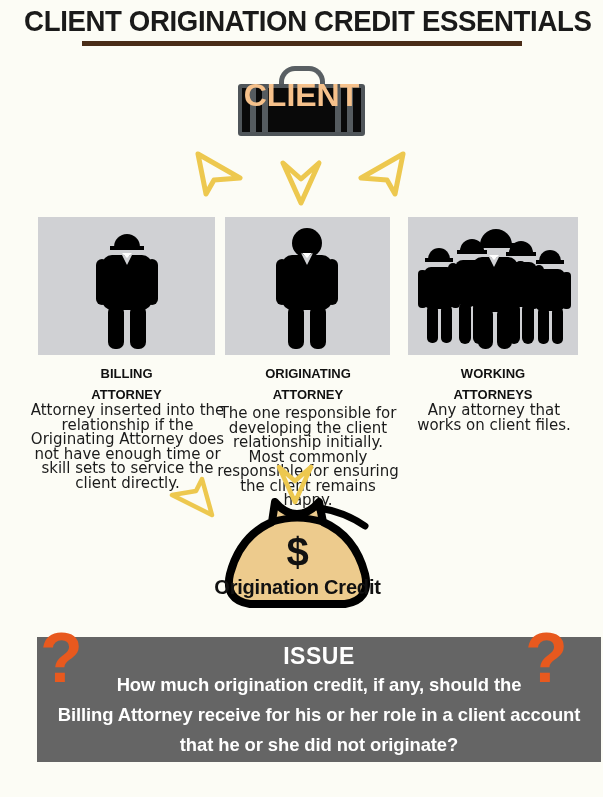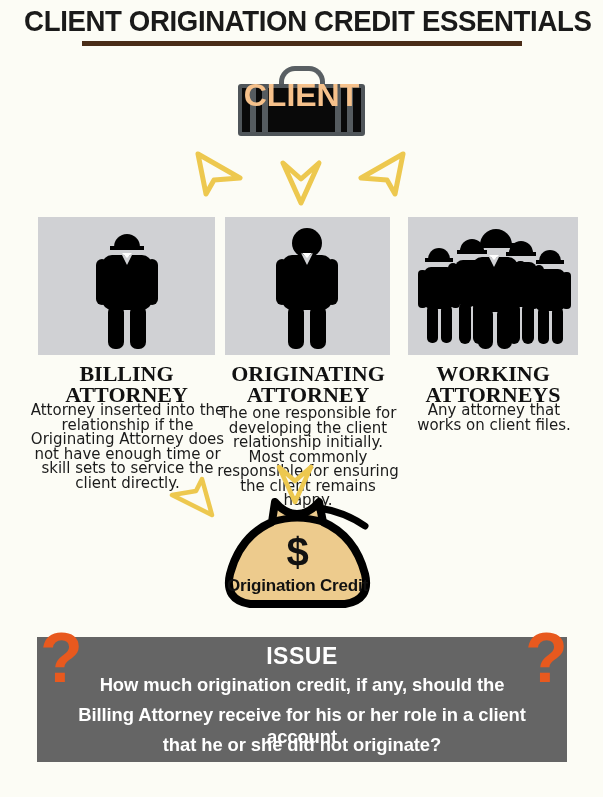--- a/index.html
+++ b/index.html
@@ -57,22 +57,22 @@
     position:absolute;top:217px;height:138px;
     background:#d0d1d4;
   }
   #panel-billing{left:38px;width:177px;}
   #panel-originating{left:225px;width:165px;}
   #panel-working{left:408px;width:170px;}
 
   
   .col-head{
     position:absolute;text-align:center;
-    font-family:Liberation Serif, serif;
-    font-weight:bold;font-size:22px;line-height:21px;color:#111;
+    font-family:Liberation Sans, sans-serif;
+    font-weight:bold;font-size:13px;line-height:21px;color:#111;
     letter-spacing:0px;
   }
   .col-body{
     position:absolute;text-align:center;
     font-size:15px;line-height:14.5px;color:#1b1b1b;
     font-family:"DejaVu Sans","Liberation Sans",sans-serif;
   }
   #head-billing{left:28px;top:363px;width:197px;}
   #head-originating{left:220px;top:363px;width:176px;}
   #head-working{left:400px;top:363px;width:186px;}
@@ -83,27 +83,28 @@
   
   #money-bag{position:absolute;left:205px;top:492px;width:185px;height:118px;}
   #bag-amount{
     position:absolute;left:0;top:40px;width:100%;text-align:center;
     font-weight:bold;font-size:40px;color:#111;line-height:40px;
     font-family:"Liberation Sans","DejaVu Sans",sans-serif;
   }
   #bag-label{
     position:absolute;left:0;top:84px;width:100%;text-align:center;
     font-family:"Liberation Sans Narrow","Liberation Sans",sans-serif;
-    font-weight:bold;font-size:17px;color:#111;letter-spacing:-0.2px;
+    font-weight:bold;font-size:20px;color:#111;letter-spacing:-0.2px;
   }
 
   
   #issue-box{
     position:absolute;left:37px;top:637px;width:530px;height:125px;
     background:#656565;
+    padding-left:34px;
   }
   #issue-title{
     position:absolute;left:0;top:6px;width:100%;text-align:center;
     font-family:"Liberation Sans Narrow","Liberation Sans",sans-serif;
     font-weight:bold;font-size:23px;color:#fff;letter-spacing:0.5px;
   }
   .issue-line{
     position:absolute;left:0;width:100%;text-align:center;
     font-family:"Liberation Sans Narrow","Liberation Sans",sans-serif;
     font-weight:bold;font-size:19px;color:#fff;letter-spacing:-0.1px;

